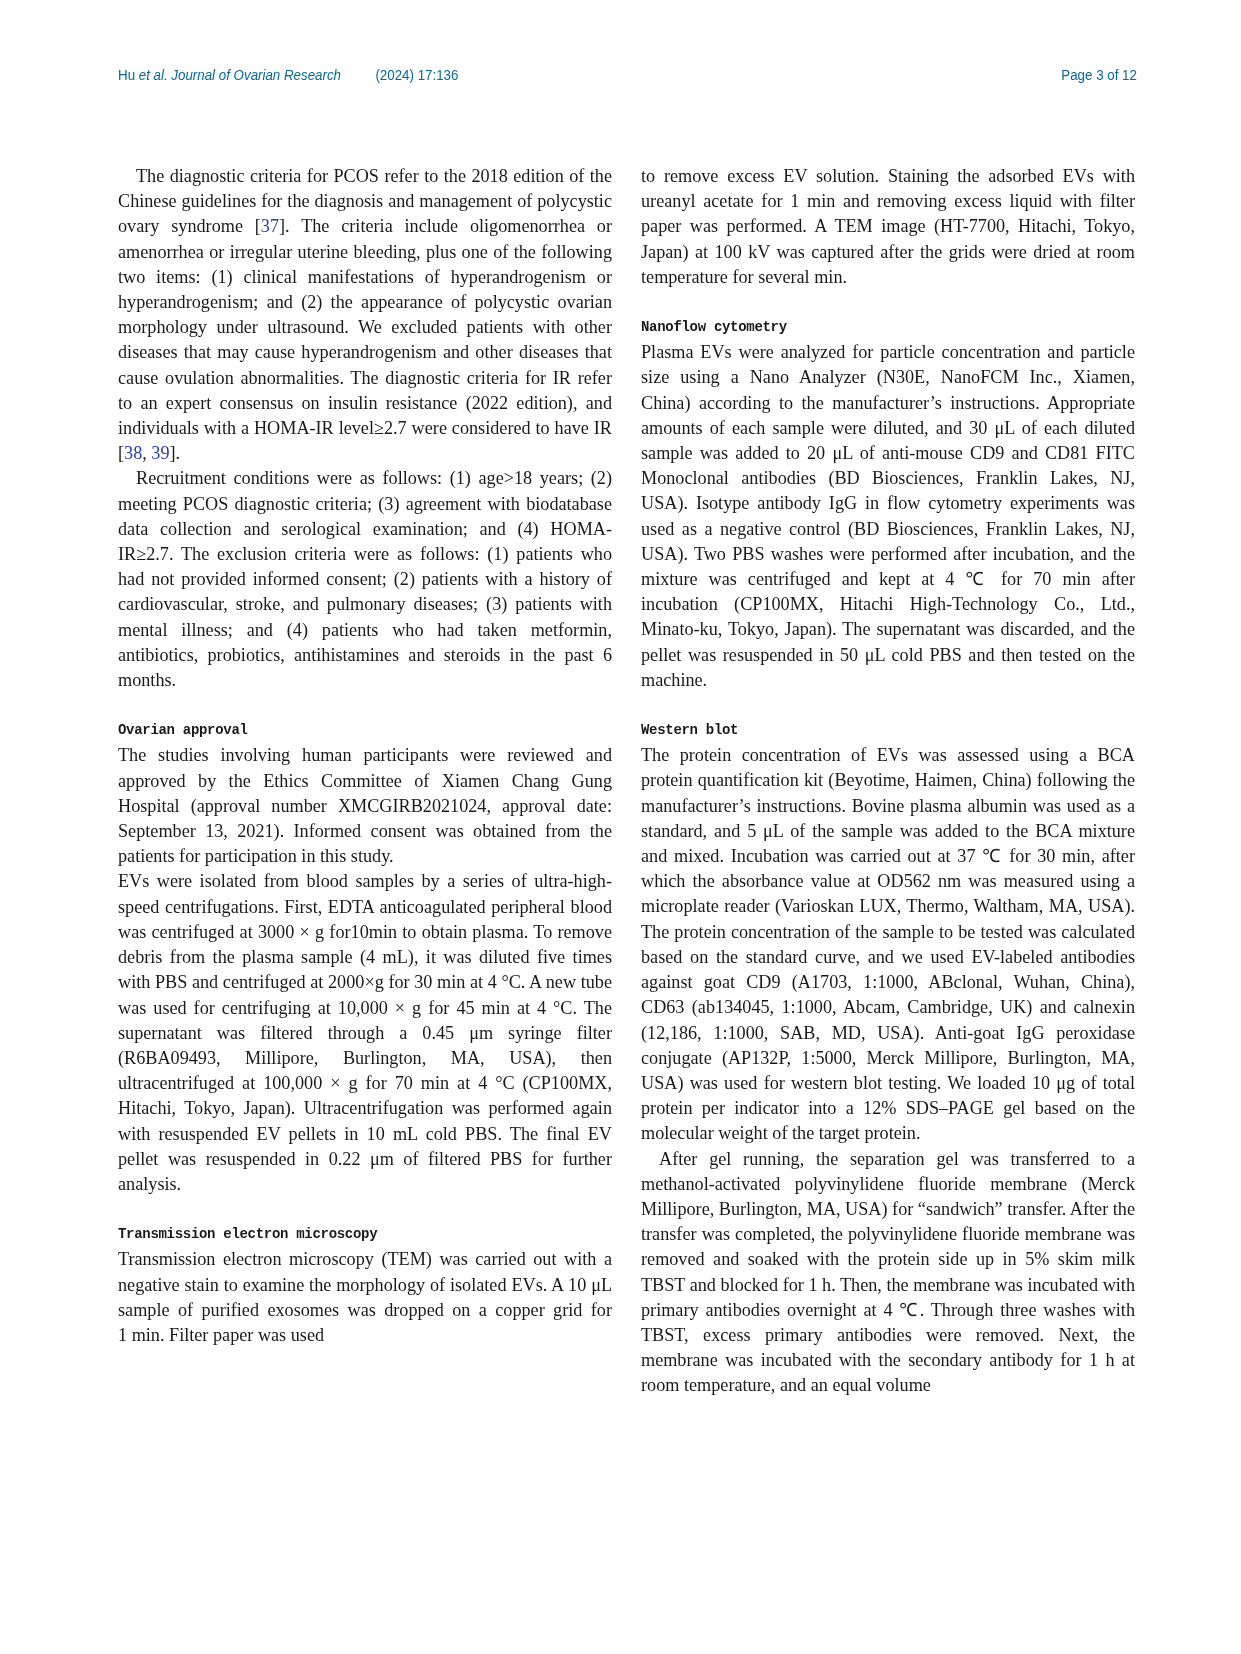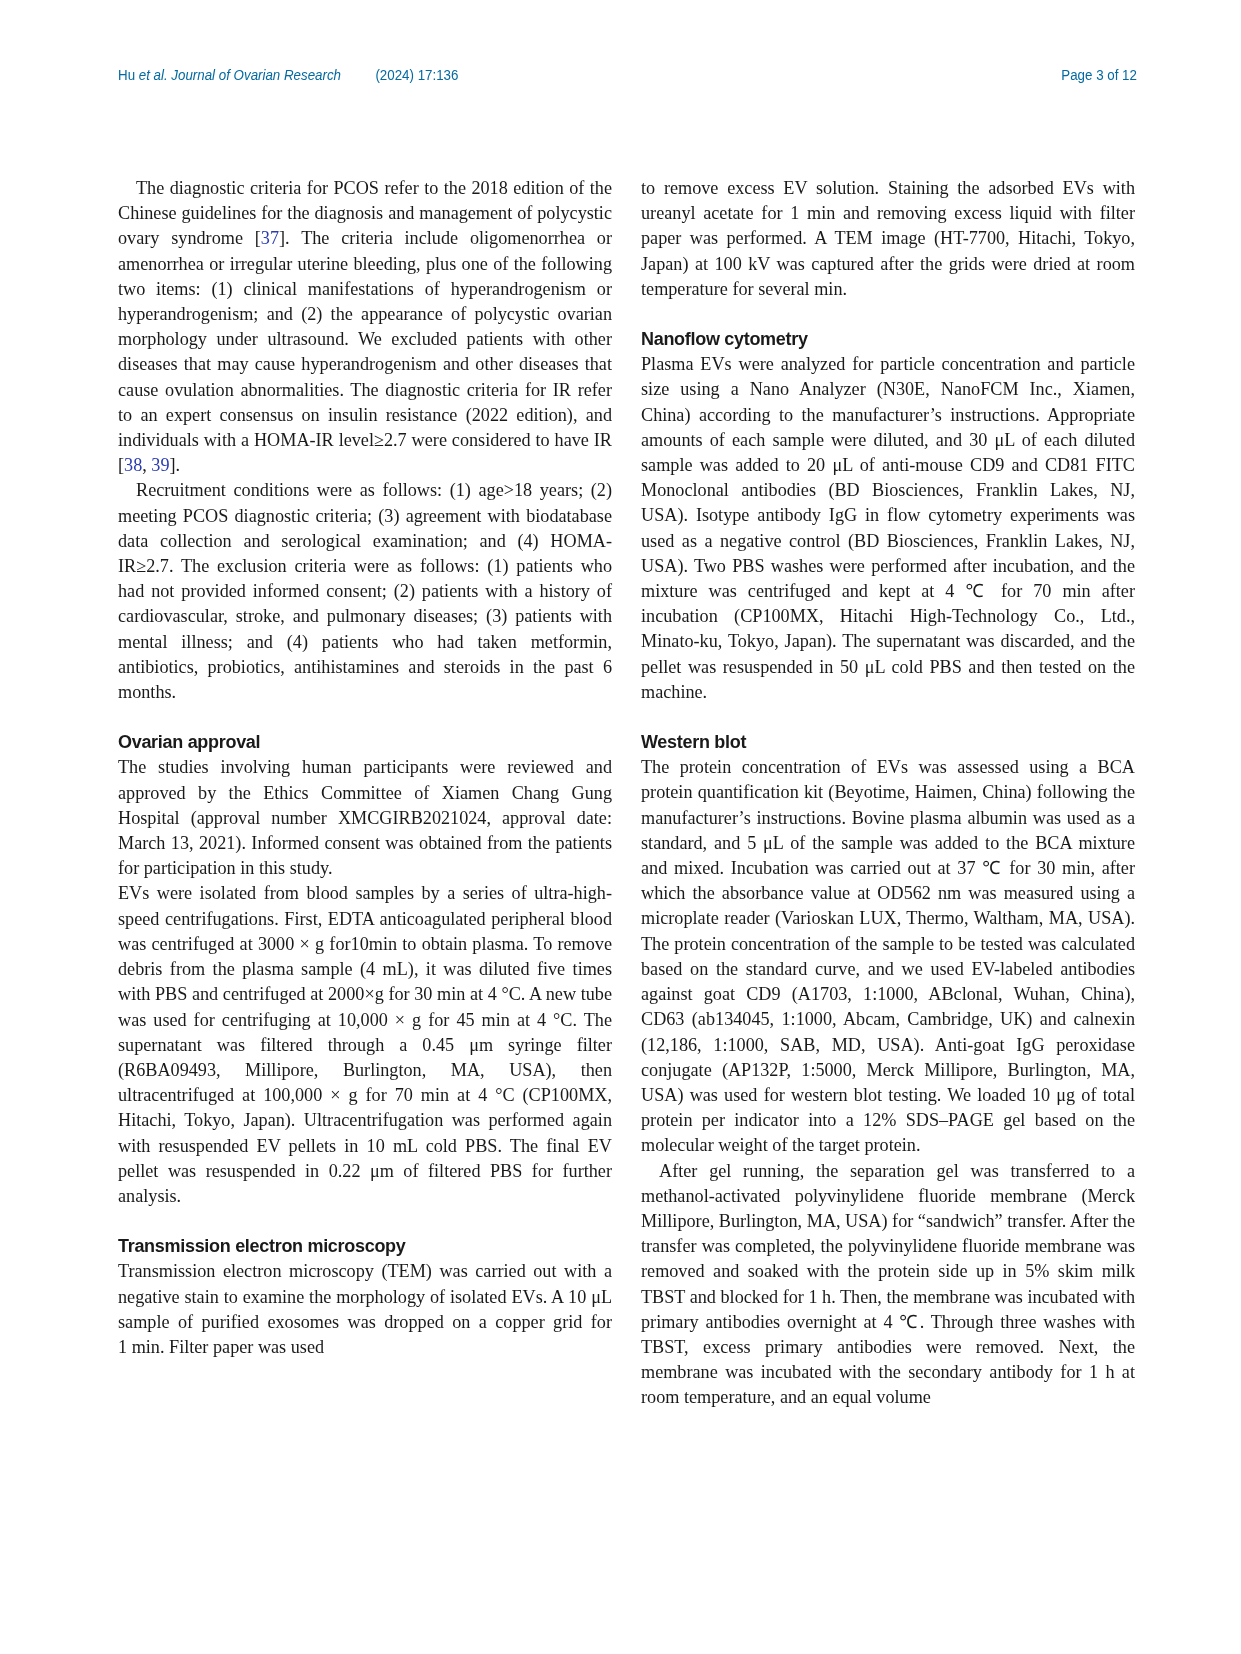--- a/index.html
+++ b/index.html
@@ -2,46 +2,46 @@
 <html><head>
 <meta charset="utf-8">
 <style>
   html, body { margin: 0; padding: 0; background: #ffffff; }
   body { width: 1241px; height: 1654px; position: relative; overflow: hidden; color: #1a1a1a; }
   .header { position: absolute; top: 66px; left: 118px; right: 104px; height: 22px;
     font-family: "Liberation Sans", sans-serif; font-size: 15.5px; color: #0369a1; }
   .header .left { position: absolute; left: 0; top: 0; transform: scaleX(0.86); transform-origin: left top; white-space: nowrap; }
   .header .left .gap { display: inline-block; width: 40px; }
   .header .right { position: absolute; right: 0; top: 0; transform: scaleX(0.86); transform-origin: right top; white-space: nowrap; }
-  .col { position: absolute; top: 176px; width: 494px;
+  .col { position: absolute; top: 164px; width: 494px;
     font-family: "Liberation Serif", serif; font-size: 18.2px; line-height: 25.2px; text-align: justify; }
   .col.left { left: 118px; }
   .col.right { left: 641px; }
   .col p { margin: 0; hyphens: manual; }
   .col p.indent { text-indent: 18px; }
-  .col h3 { font-family: Liberation Sans, sans-serif; font-weight: bold; font-size: 18px;
+  .col h3 { font-family: Liberation Mono, monospace; font-weight: bold; font-size: 14px;
     margin: 25px 0 0 0; line-height: 25.2px; letter-spacing: -0.3px; }
   .ref { color: #2b3bb3; }
 </style>
 </head>
 <body>
 
 <div class="header">
   <div class="left">
     <span>Hu </span><i>et al.</i><i> Journal of Ovarian Research</i><span class="gap"></span><span>(2024) 17:136</span>
   </div>
   <div class="right">Page 3 of 12</div>
 </div>
 
 <div class="col left">
   <p class="indent"><span>The diagnostic criteria for PCOS refer to the 2018 edition of the Chinese guidelines for the diagnosis and management of polycystic ovary syndrome [</span><a class="ref">37</a><span>]. The criteria include oligomenorrhea or amenorrhea or irregular uterine bleeding, plus one of the following two items: (1) clinical manifestations of hyperandrogenism or hyperandrogenism; and (2) the appearance of polycystic ovarian morphology under ultrasound. We excluded patients with other diseases that may cause hyperandrogenism and other diseases that cause ovulation abnormalities. The diagnostic criteria for IR refer to an expert consensus on insulin resistance (2022 edition), and individuals with a HOMA-IR level≥2.7 were considered to have IR [</span><a class="ref">38</a><span>, </span><a class="ref">39</a><span>].</span></p>
   <p class="indent">Recruitment conditions were as follows: (1) age&gt;18 years; (2) meeting PCOS diagnostic criteria; (3) agreement with biodatabase data collection and serological examination; and (4) HOMA-IR≥2.7. The exclusion criteria were as follows: (1) patients who had not provided informed consent; (2) patients with a history of cardiovascular, stroke, and pulmonary diseases; (3) patients with mental illness; and (4) patients who had taken metformin, antibiotics, probiotics, antihistamines and steroids in the past 6 months.</p>
 
   <h3>Ovarian approval</h3>
-  <p>The studies involving human participants were reviewed and approved by the Ethics Committee of Xiamen Chang Gung Hospital (approval number XMCGIRB2021024, approval date: March 13, 2021). Informed consent was obtained from the patients for participation in this study.</p>
+  <p>The studies involving human participants were reviewed and approved by the Ethics Committee of Xiamen Chang Gung Hospital (approval number XMCGIRB2021024, approval date: September 13, 2021). Informed consent was obtained from the patients for participation in this study.</p>
 
   <p>EVs were isolated from blood samples by a series of ultra-high-speed centrifugations. First, EDTA anticoagulated peripheral blood was centrifuged at 3000&nbsp;×&nbsp;g for10min to obtain plasma. To remove debris from the plasma sample (4&nbsp;mL), it was diluted five times with PBS and centrifuged at 2000×g for 30&nbsp;min at 4&nbsp;°C. A new tube was used for centrifuging at 10,000&nbsp;×&nbsp;g for 45&nbsp;min at 4&nbsp;°C. The supernatant was filtered through a 0.45&nbsp;μm syringe filter (R6BA09493, Millipore, Burlington, MA, USA), then ultracentrifuged at 100,000&nbsp;×&nbsp;g for 70&nbsp;min at 4&nbsp;°C (CP100MX, Hitachi, Tokyo, Japan). Ultracentrifugation was performed again with resuspended EV pellets in 10 mL cold PBS. The final EV pellet was resuspended in 0.22&nbsp;μm of filtered PBS for further analysis.</p>
 
   <h3>Transmission electron microscopy</h3>
   <p>Transmission electron microscopy (TEM) was carried out with a negative stain to examine the morphology of isolated EVs. A 10&nbsp;μL sample of purified exosomes was dropped on a copper grid for 1&nbsp;min. Filter paper was used</p>
 </div>
 
 <div class="col right">
   <p>to remove excess EV solution. Staining the adsorbed EVs with ureanyl acetate for 1&nbsp;min and removing excess liquid with filter paper was performed. A TEM image (HT-7700, Hitachi, Tokyo, Japan) at 100&nbsp;kV was captured after the grids were dried at room temperature for several min.</p>
 

